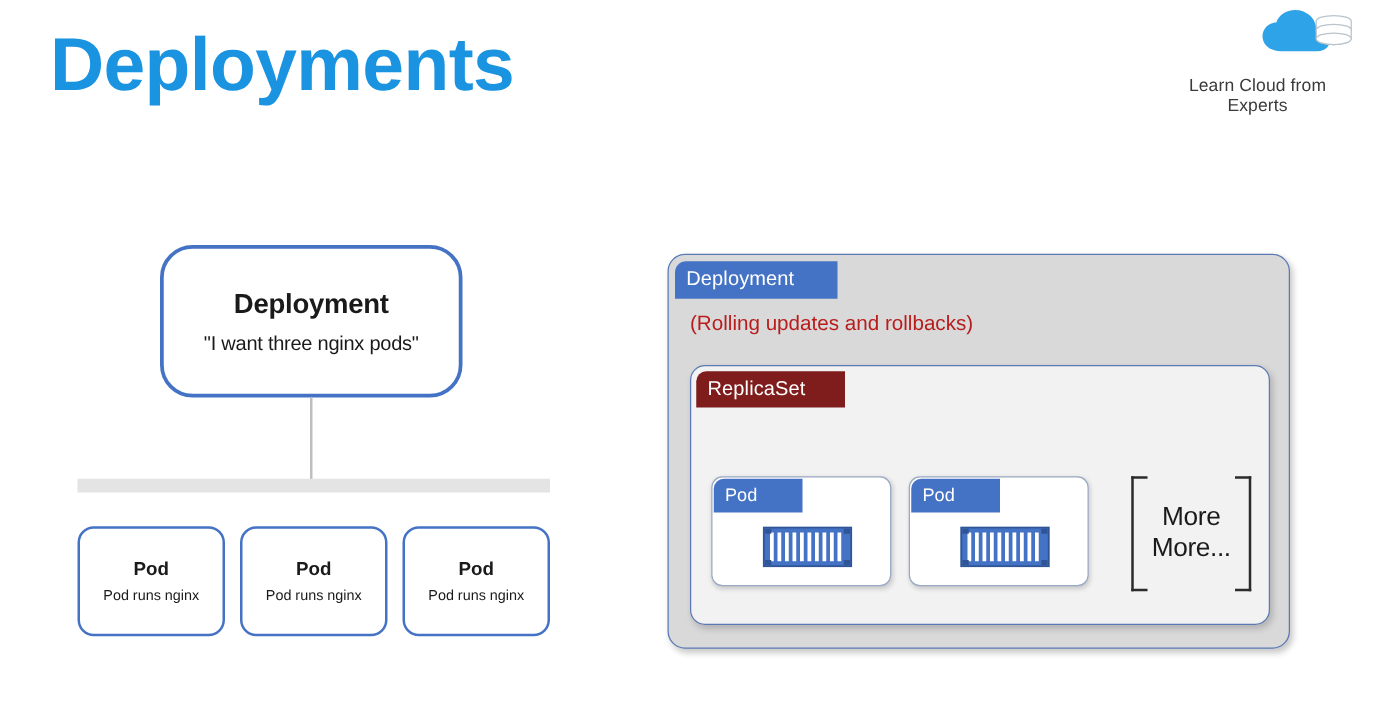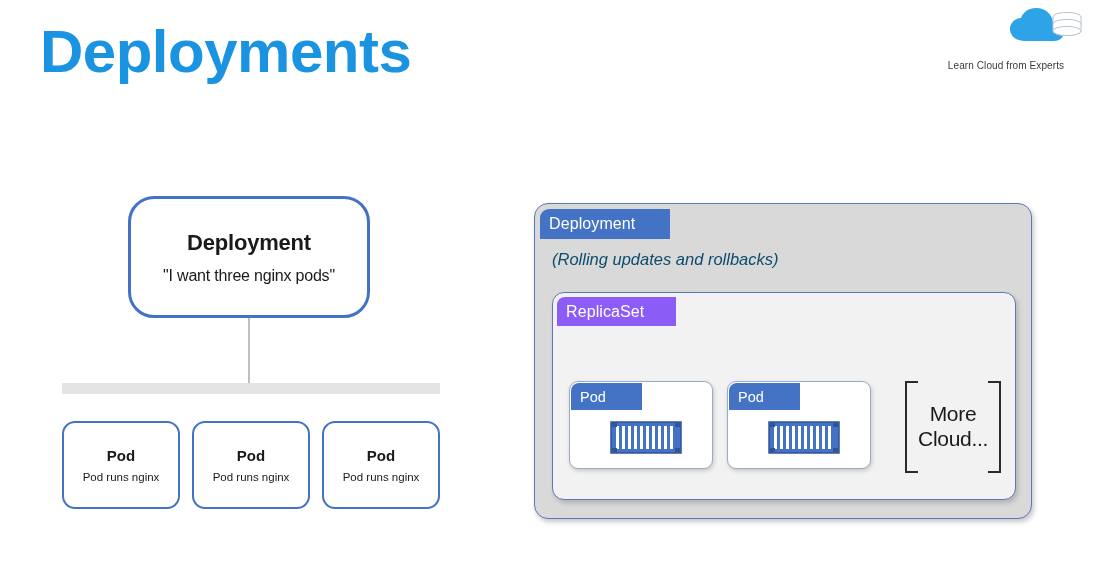--- a/index.html
+++ b/index.html
@@ -55,21 +55,21 @@
     white-space: nowrap;
   }
   .logo-k21 { color: #7ab648; }
   .logo-academy { color: #8bbf4d; }
   .logo-tagline {
     position: absolute;
     left: 0;
     top: 52px;
     width: 160px;
     text-align: center;
-    font-size: 10px;
+    font-size: 14px;
     color: #3a3a3a;
     letter-spacing: 0.1px;
   }
 
   
   .left-diagram {
     position: absolute;
     left: 0;
     top: 0;
     width: 520px;
@@ -179,23 +179,22 @@
     left: 5px;
     top: 5px;
     width: 121px;
     height: 30px;
     padding-left: 9px;
     background: #4472c4;
     border-top-left-radius: 9px;
   }
   .panel-note {
     position: absolute;
-    font-style: italic;
     font-size: 16.5px;
-    color: #0c4a6e;
+    color: #b91c1c;
   }
   .note-deployment {
     left: 17px;
     top: 46px;
   }
   .replicaset-panel {
     position: absolute;
     left: 17px;
     top: 88px;
     width: 464px;
@@ -205,21 +204,21 @@
     border-radius: 12px;
     background: #f2f2f2;
     box-shadow: 2px 3px 5px rgba(0,0,0,0.18);
   }
   .tag-replicaset {
     left: 4px;
     top: 4px;
     width: 110px;
     height: 29px;
     padding-left: 9px;
-    background: #8b5cf6;
+    background: #7f1d1d;
     border-top-left-radius: 8px;
   }
   .note-replicaset {
     left: 16px;
     top: 42px;
   }
   .rs-pods {
     position: absolute;
     left: 16px;
     top: 88px;
@@ -406,21 +405,21 @@
                   <rect x="65" y="27" width="5" height="4"></rect>
               </g>
             </svg>
           </div>
         </div>
 
         <div class="more-pods">
           <div class="bracket bracket-left"></div>
           <div class="more-pods-text">
             <div>More</div>
-            <div>Cloud...</div>
+            <div>More...</div>
           </div>
           <div class="bracket bracket-right"></div>
         </div>
 
       </div>
     </div>
   </div>
 </div>
 
 </body></html>

